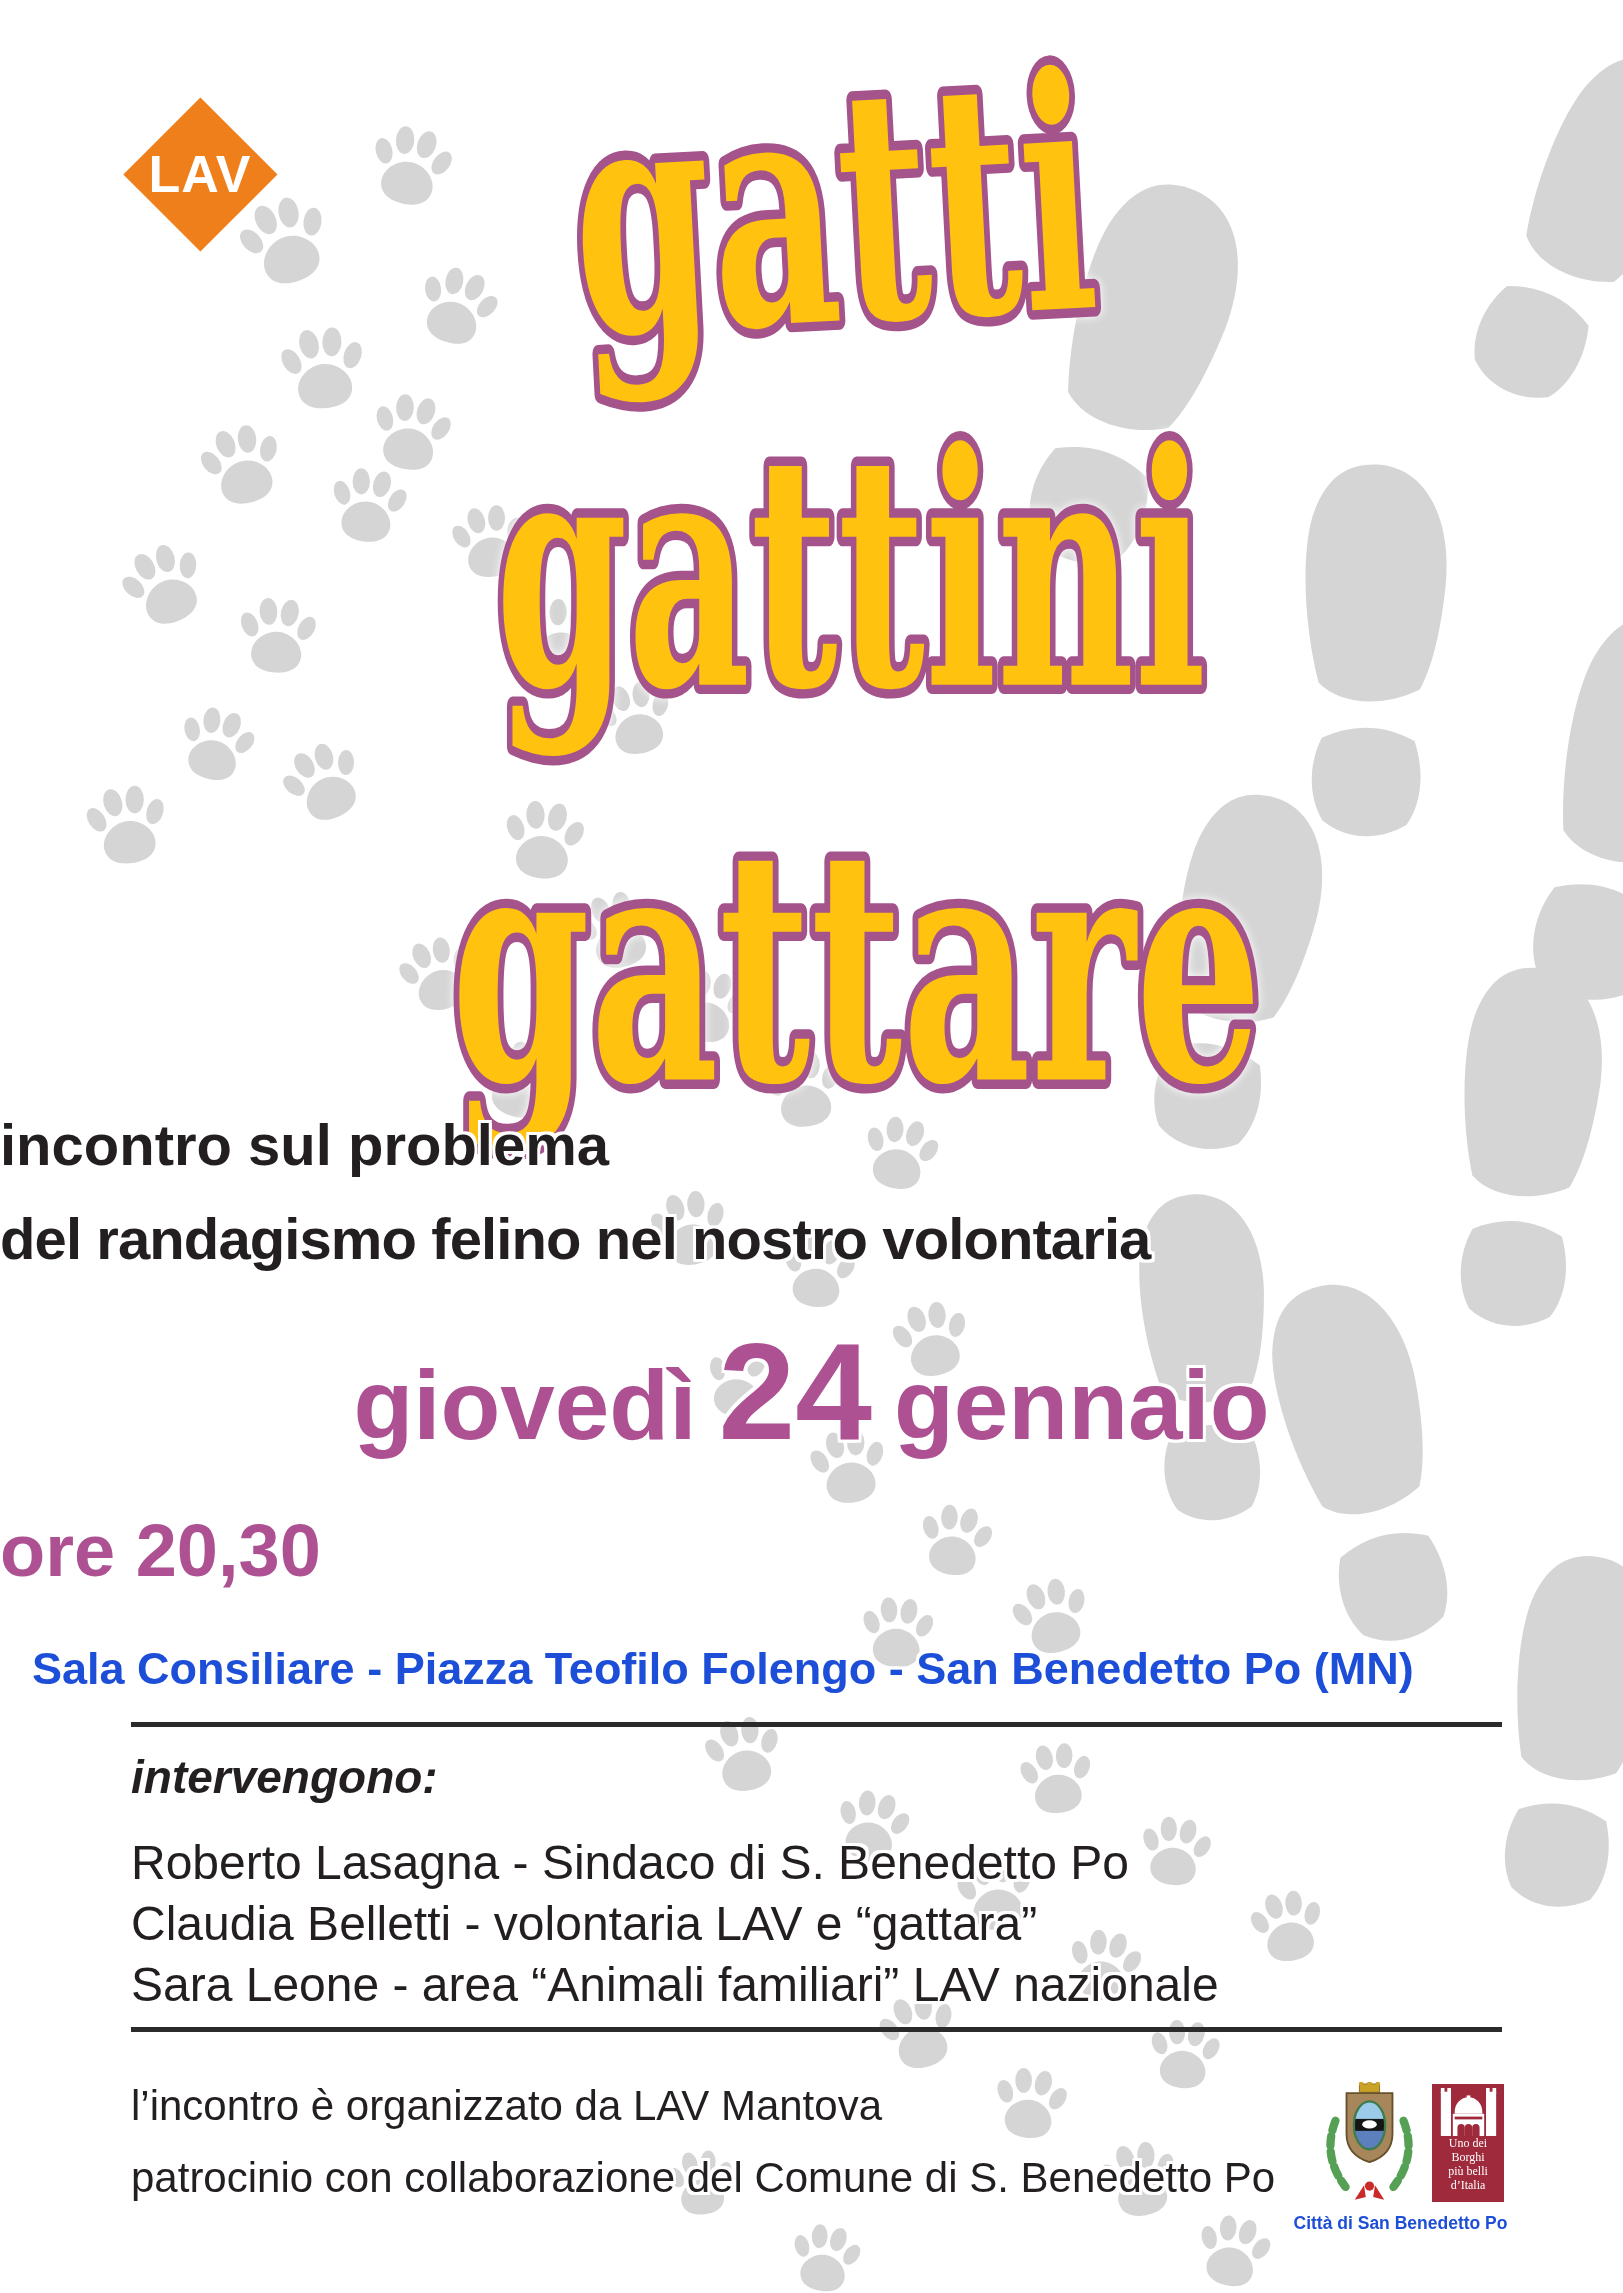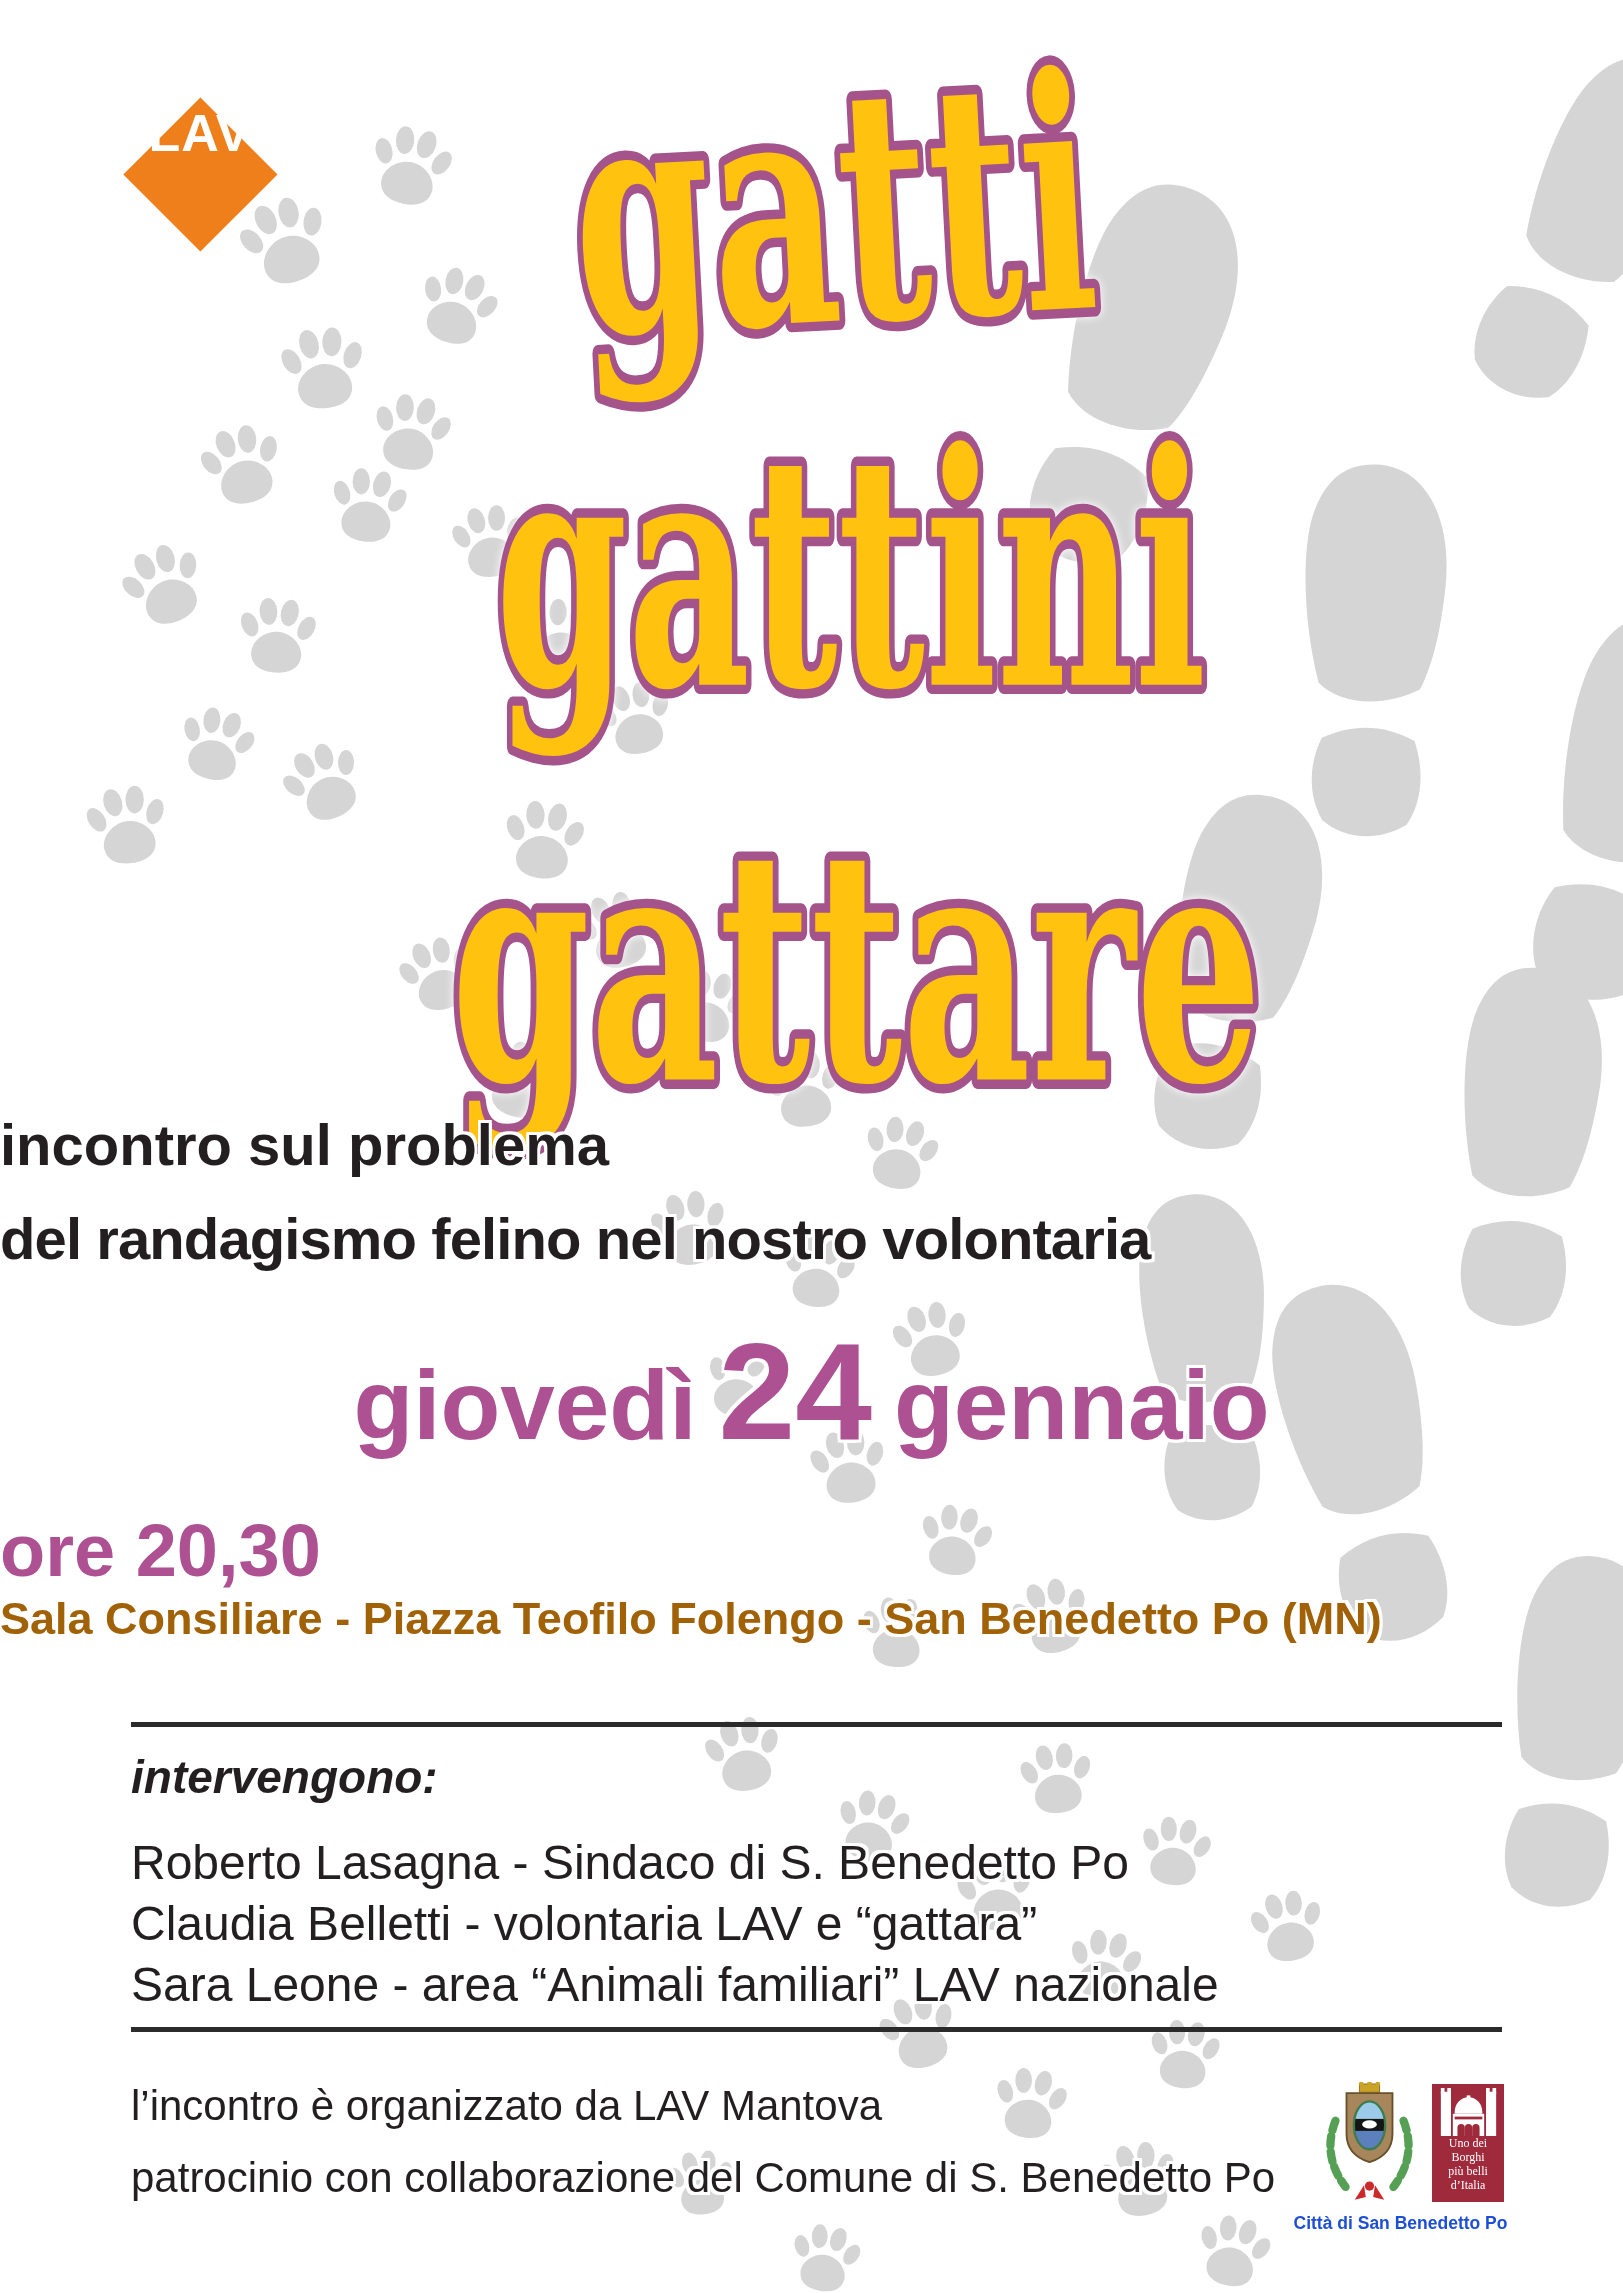--- a/index.html
+++ b/index.html
@@ -14,40 +14,40 @@
   .title-svg { position:absolute; left:0; top:0; z-index:2; overflow:visible;
                filter: drop-shadow(0 0 4.6px #ffffff); }
   .title-svg text {
     font-family:"DejaVu Serif", serif; font-weight:bold; font-size:205px;
     fill:#FFC20E; stroke:#A4538B; stroke-width:12px;
     paint-order: stroke fill; stroke-linejoin:round; stroke-linecap:round;
   }
 
   
   .lav-badge { position:absolute; left:129px; top:103px; width:142px; height:142px;
-               z-index:3; display:flex; align-items:flex-start; justify-content:center; }
+               z-index:3; display:flex; align-items:center; justify-content:center; }
   .lav-diamond { position:absolute; inset:16.6px; background:#EF7F1A; transform:rotate(45deg); }
   .lav-text { position:relative; color:#ffffff; font-weight:bold; font-size:52px;
               letter-spacing:0.9px; }
 
   .halo { text-shadow:-2.8px -2.8px 0 #fff, 2.8px -2.8px 0 #fff, -2.8px 2.8px 0 #fff, 2.8px 2.8px 0 #fff,
                       0 -2.8px 0 #fff, 0 2.8px 0 #fff, -2.8px 0 0 #fff, 2.8px 0 0 #fff; }
 
   .centered { position:absolute; left:0; right:0; z-index:3; }
   .intro1 { top:1111px; font-size:58px; font-weight:bold; color:#231F20; }
   .intro2 { top:1205px; font-size:58px; font-weight:bold; color:#231F20; letter-spacing:-0.9px; }
 
   .date-row { position:absolute; left:0; right:0; top:1312px; z-index:3;
               display:flex; justify-content:center; align-items:baseline; gap:22px;
               color:#AD5193; font-weight:bold; }
   .d-week, .d-month { font-size:98px; }
   .d-num  { font-size:138px; }
 
   .time     { top:1508px; font-size:74px; font-weight:bold; color:#AD5193; }
-  .location { top:1593px; font-size:45px; font-weight:bold; color:#a16207; }
+  .location { top:1643px; font-size:45px; font-weight:bold; color:#1d4ed8;padding-left:32px; }
 
   .rule { position:absolute; left:131px; width:1371px; height:4.6px; background:#2B2B2B; z-index:3; }
   .rule1 { top:1722px; } .rule2 { top:2027px; }
 
   .speakers { position:absolute; left:131px; top:1750px; z-index:3; color:#231F20; }
   .spk-head { font-style:italic; font-weight:bold; font-size:46px; margin-bottom:28px; }
   .spk-line { font-size:48px; line-height:61px; }
   .spk-line b { font-weight:normal; }
 
   .foot-line { position:absolute; left:131px; z-index:3; font-size:42px; color:#231F20; }

